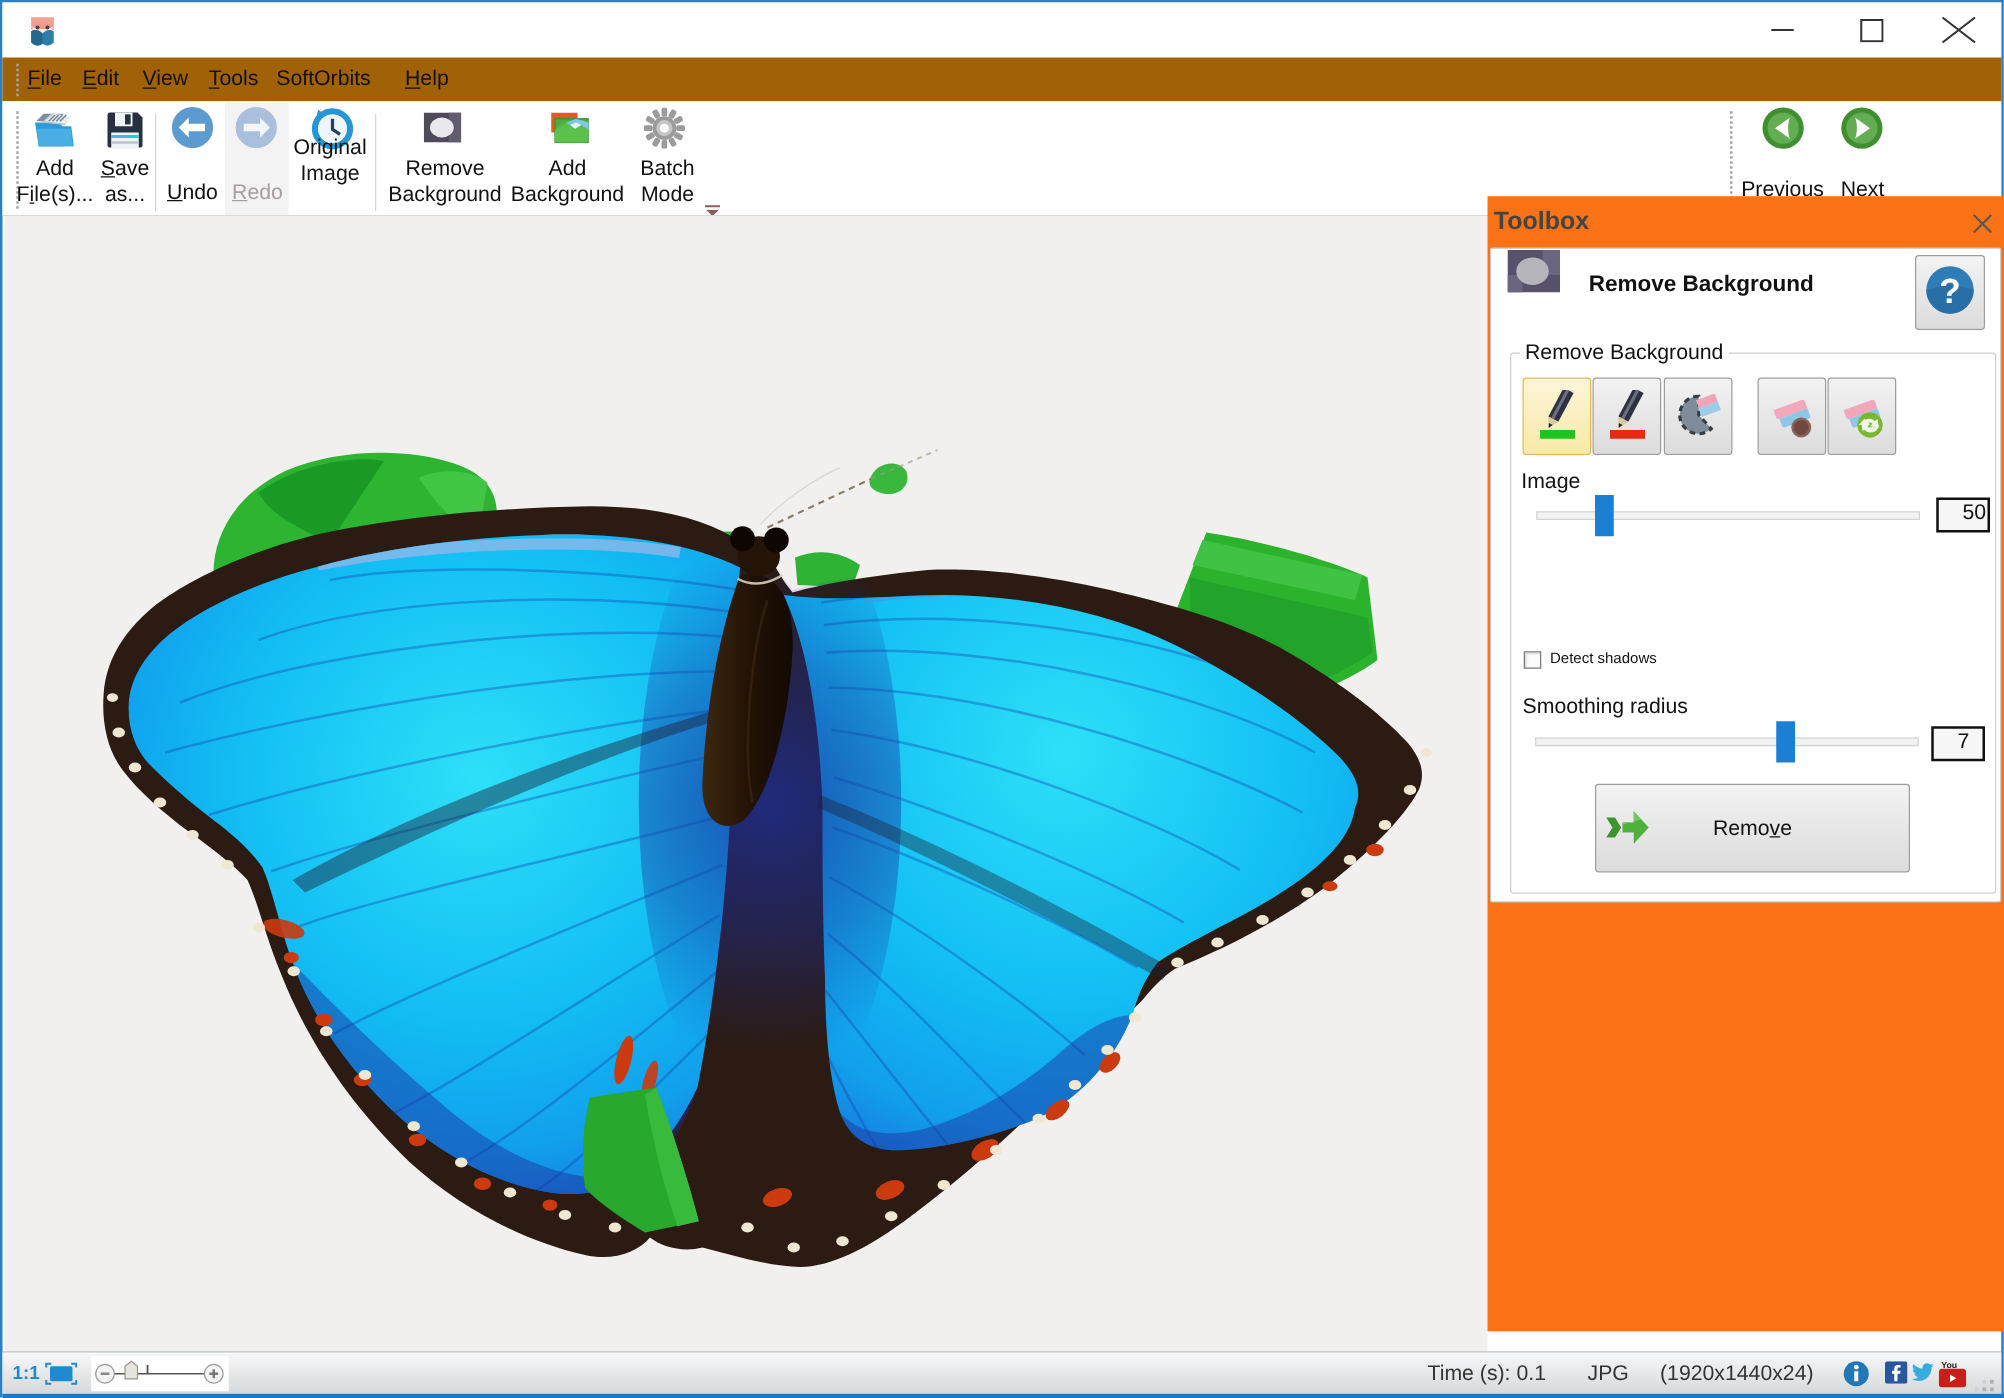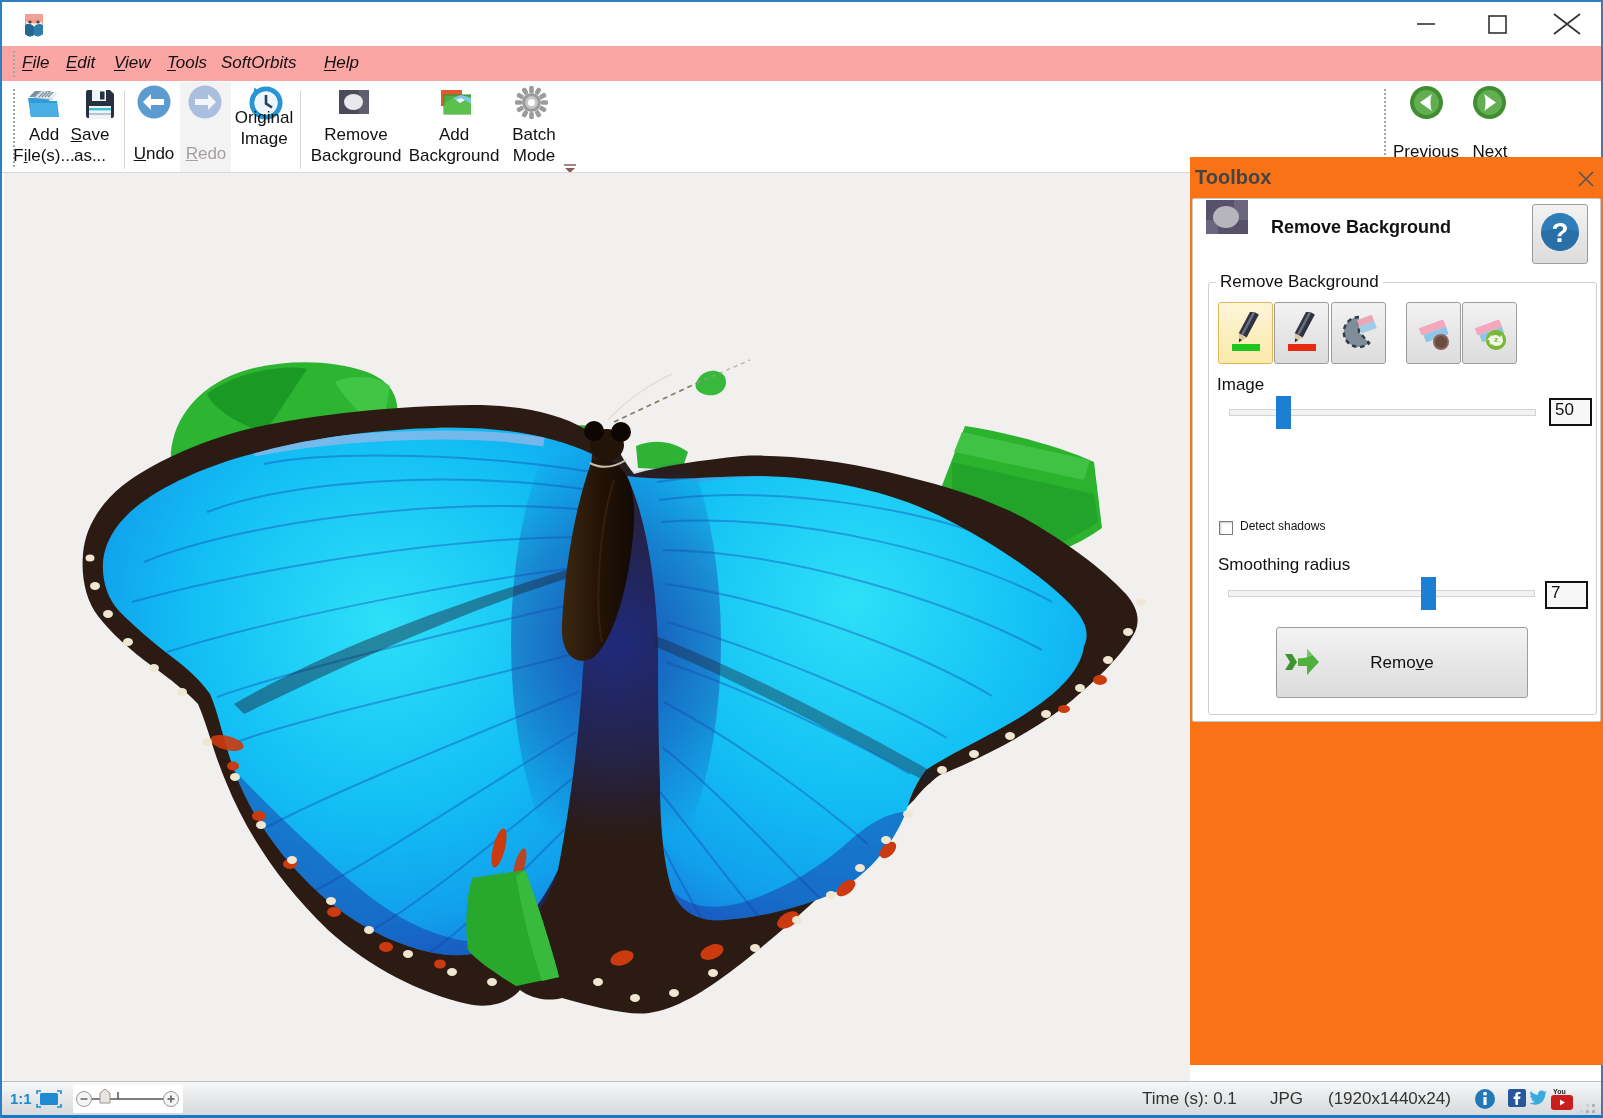--- a/index.html
+++ b/index.html
@@ -3,35 +3,35 @@
 <meta charset="utf-8">
 <style>
 html,body{margin:0;padding:0;width:1603px;height:1118px;overflow:hidden;
 font-family:"Liberation Sans",sans-serif;-webkit-font-smoothing:antialiased;}
 *{box-sizing:border-box;}
 .abs{position:absolute;}
 #win{position:absolute;left:0;top:0;width:1603px;height:1118px;background:#fff;
 border-left:2px solid #2b7fc2;border-right:2px solid #2b7fc2;border-top:2px solid #2b7fc2;}
 #titlebar{position:absolute;left:0;top:0;width:1599px;height:44px;background:#fff;}
 #title-text{position:absolute;left:53px;top:13px;font-size:18px;color:#1a1a1a;white-space:nowrap;}
-#menubar{position:absolute;left:0;top:44px;width:1599px;height:35px;background:#fca5a5;font-style:italic;}
+#menubar{position:absolute;left:0;top:44px;width:1599px;height:35px;background:#a16207;}
 .menu-item{position:absolute;top:7px;font-size:17px;color:#111;}
 .menu-item u{text-decoration:underline;text-underline-offset:2px;}
 #toolbar{position:absolute;left:0;top:79px;width:1599px;height:92px;background:#fff;}
 .grip{position:absolute;width:2px;border-left:2px dotted #a0a6ab;}
 .tbtn{position:absolute;text-align:center;font-size:17px;color:#111;line-height:21px;}
 .tsep{position:absolute;width:1px;background:#d6d6d6;}
 #canvas{position:absolute;left:2px;top:171px;width:1186px;height:908px;background:#f1f0ee;}
 #toolbox{position:absolute;left:1188px;top:155px;width:498px;height:908px;background:#f97316;}
 #statusbar{position:absolute;left:0;top:1079px;width:1599px;height:34px;
 background:linear-gradient(#f7f8f9,#e7e9ea 45%,#d6d9db);border-top:1px solid #bcc0c2;}
 #bluebar{position:absolute;left:0;top:1113px;width:1603px;height:5px;background:#1878c8;}
 .stext{position:absolute;font-size:17px;color:#333;}
 .btn{background:linear-gradient(#f3f3f3,#e8e8e8 45%,#dcdcdc);border:1px solid #9d9d9d;border-radius:3px;}
-.vbox{position:absolute;border:2px solid #111;background:#f7f7f7;font-size:17px;color:#111;padding-left:4px;}
+.vbox{position:absolute;border:2px solid #111;background:#f7f7f7;font-size:17px;color:#111;padding-left:19px;}
 .slider-track{position:absolute;height:7px;background:#f2f2f2;border:1px solid #d4d4d4;}
 .slider-thumb{position:absolute;width:15px;height:33px;background:#1b7fd4;}
 </style>
 </head>
 <body>
 <div id="win">
 <div id="titlebar">
  <svg class="abs" style="left:21px;top:11px" width="22" height="24" viewBox="0 0 22 24">
   <path d="M2 1h18v10H2z" fill="#ef9a8c"></path>
         <path d="M2 1h18v5H2z" fill="#f0a296"></path>
@@ -77,21 +77,21 @@
  <div class="tbtn" style="left:6px;top:43px;width:72px">Add<br>F<span style="text-decoration:underline">i</span>le(s)...</div>
 
  <svg class="abs" style="left:83px;top:8px" width="30" height="30" viewBox="0 0 30 30">
   <path d="M1 3a2 2 0 012-2h22l4 4v22a2 2 0 01-2 2H3a2 2 0 01-2-2z" fill="#27303f"></path>
   <rect x="7" y="1" width="14" height="11" fill="#eef3f5"></rect>
   <rect x="15" y="2.5" width="4.5" height="8" fill="#27303f"></rect>
   <rect x="4" y="17" width="22" height="13" fill="#eef3f5"></rect>
   <rect x="4" y="19" width="22" height="2.4" fill="#39c2d7"></rect>
   <rect x="4" y="24" width="22" height="2" fill="#b9c4ca"></rect>
  </svg>
- <div class="tbtn" style="left:52px;top:43px;width:72px"><span style="text-decoration:underline">S</span>ave<br>as...</div>
+ <div class="tbtn" style="left:62px;top:43px;width:72px"><span style="text-decoration:underline">S</span>ave<br>as...</div>
  <div class="tsep" style="left:122px;top:10px;height:78px"></div>
 
  <svg class="abs" style="left:135px;top:4px" width="34" height="34" viewBox="0 0 34 34">
   <circle cx="17" cy="17" r="16.5" fill="#5b9bd0"></circle>
   <circle cx="17" cy="17" r="16.5" fill="url(#)"></circle>
   <path d="M14 9l-8 8 8 8v-5h13v-6H14z" fill="#fff"></path>
  </svg>
  <div class="tbtn" style="left:126px;top:62px;width:52px"><span style="text-decoration:underline">U</span>ndo</div>
 
  <div class="abs" style="left:178px;top:1px;width:51px;height:91px;background:#f3f3f3"></div>

